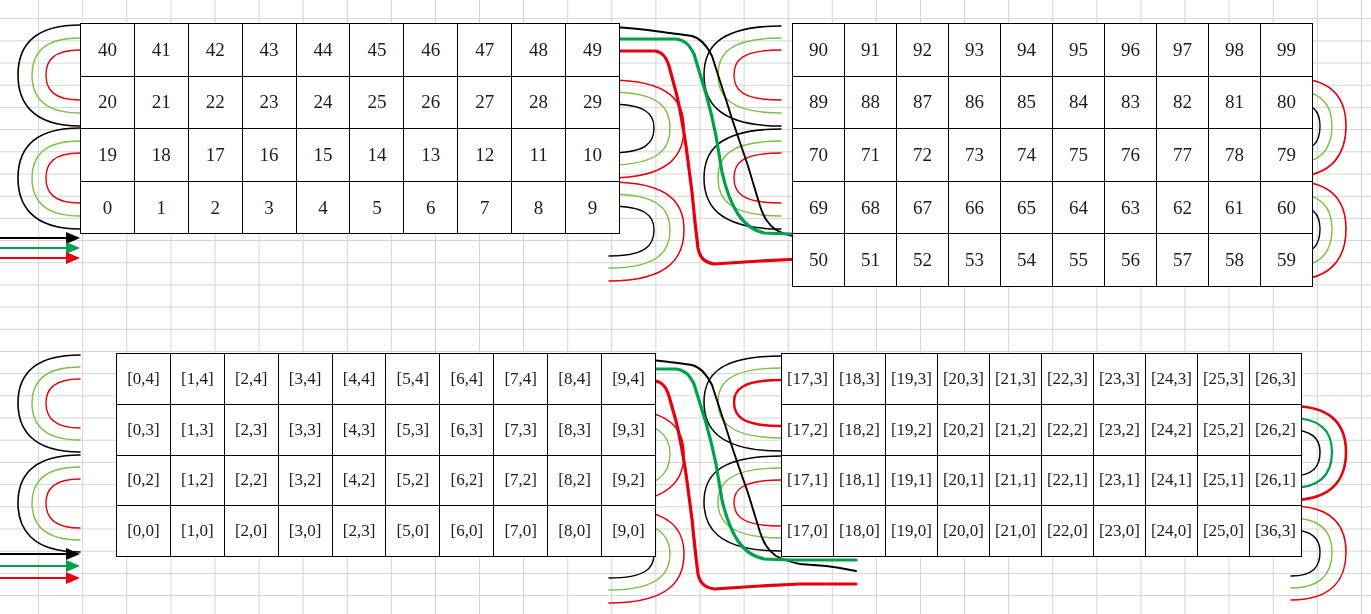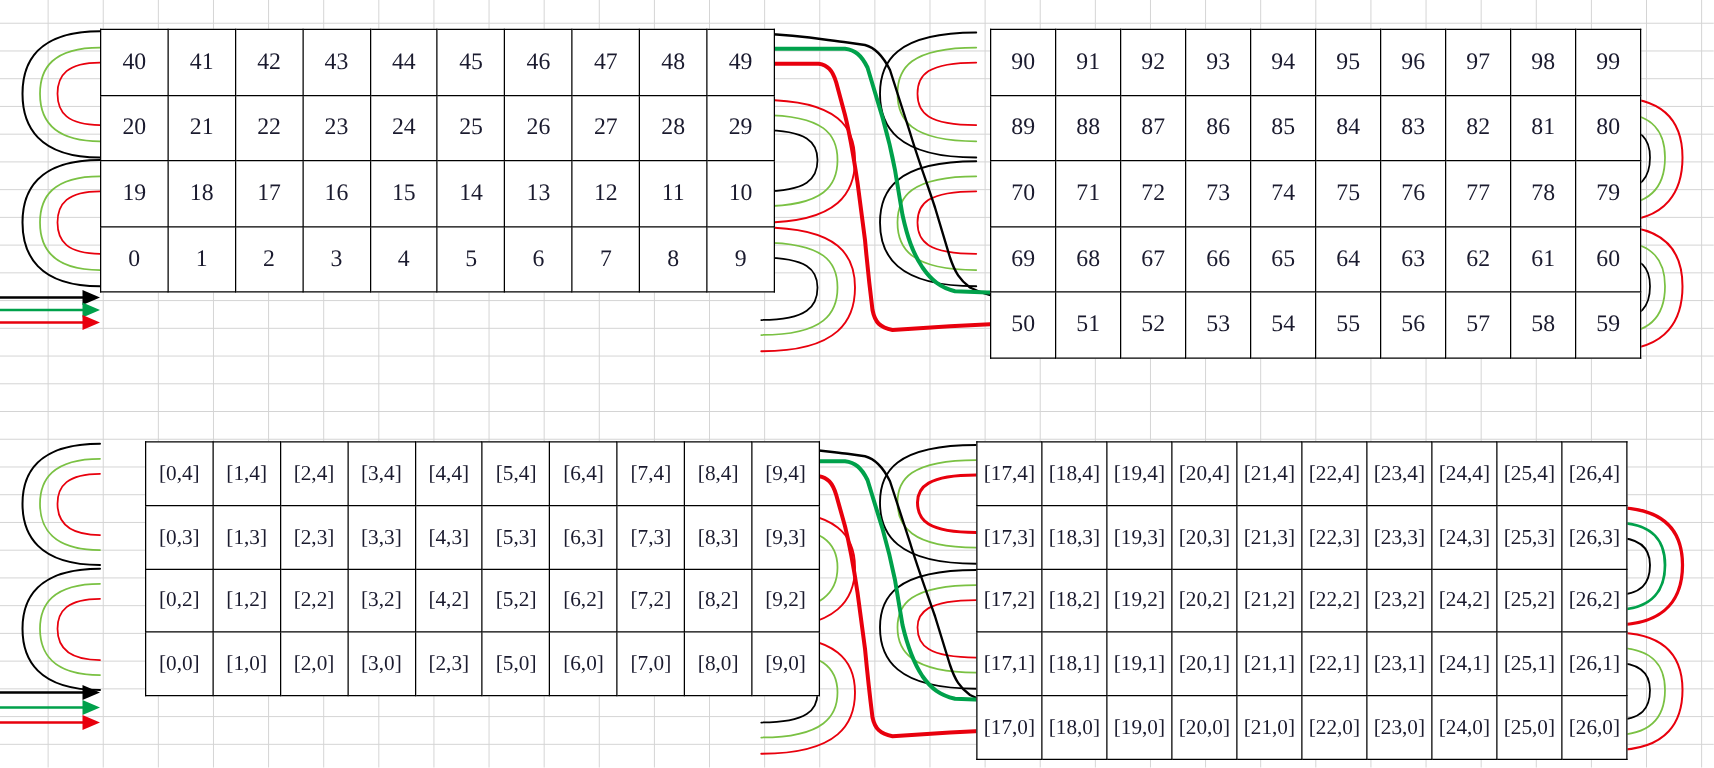--- a/index.html
+++ b/index.html
@@ -399,32 +399,20 @@
         <td>[7,0]</td>
         <td>[8,0]</td>
         <td>[9,0]</td>
       </tr>
     </tbody>
   </table>
 
 <table class="grid-table" id="table-bottom-right">
     <tbody>
       <tr>
-        <td>[17,4]</td>
-        <td>[18,4]</td>
-        <td>[19,4]</td>
-        <td>[20,4]</td>
-        <td>[21,4]</td>
-        <td>[22,4]</td>
-        <td>[23,4]</td>
-        <td>[24,4]</td>
-        <td>[25,4]</td>
-        <td>[26,4]</td>
-      </tr>
-      <tr>
         <td>[17,3]</td>
         <td>[18,3]</td>
         <td>[19,3]</td>
         <td>[20,3]</td>
         <td>[21,3]</td>
         <td>[22,3]</td>
         <td>[23,3]</td>
         <td>[24,3]</td>
         <td>[25,3]</td>
         <td>[26,3]</td>
@@ -456,16 +444,16 @@
       <tr>
         <td>[17,0]</td>
         <td>[18,0]</td>
         <td>[19,0]</td>
         <td>[20,0]</td>
         <td>[21,0]</td>
         <td>[22,0]</td>
         <td>[23,0]</td>
         <td>[24,0]</td>
         <td>[25,0]</td>
-        <td>[26,0]</td>
+        <td>[36,3]</td>
       </tr>
     </tbody>
   </table>
 
 </body></html>

